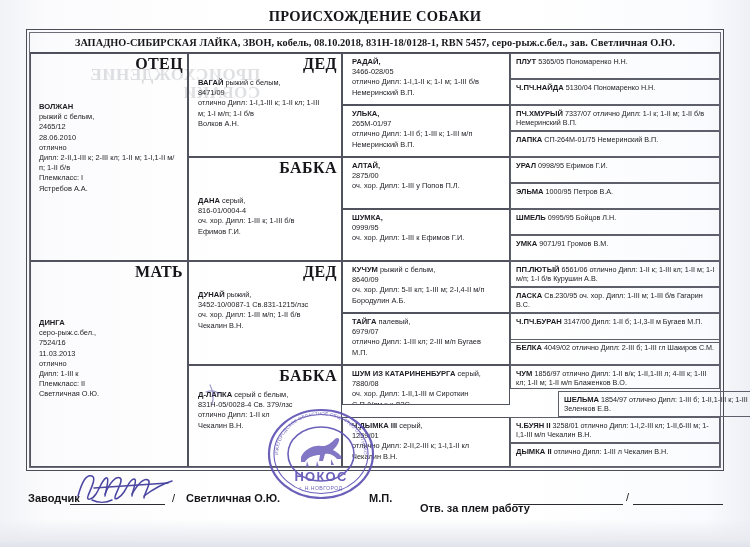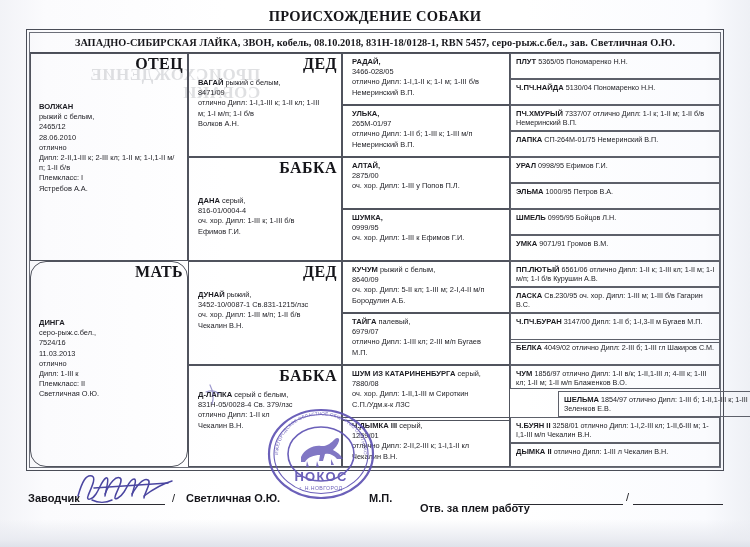--- a/index.html
+++ b/index.html
@@ -249,21 +249,21 @@
           <div>рыжий с белым,</div>
           <div>2465/12</div>
           <div>28.06.2010</div>
           <div>отлично</div>
           <div>Дипл: 2-II,1-III к; 2-III кл; 1-II м; 1-I,1-II м/п; 1-II б/в</div>
           <div>Племкласс: I</div>
           <div>Ястребов А.А.</div>
         </div>
       </div>
 
-      <div class="cell" style="left:0;top:208px;width:158px;height:206px;border-radius:16px;">
+      <div class="cell" style="left:0;top:208px;width:158px;height:206px;">
         <div class="corner-label">МАТЬ</div>
         <div class="parent-body body-text" style="top:56px;">
           <div class="dog-name">ДИНГА</div>
           <div>серо-рыж.с.бел.,</div>
           <div>7524/16</div>
           <div>11.03.2013</div>
           <div>отлично</div>
           <div>Дипл: 1-III к</div>
           <div>Племкласс: II</div>
           <div>Светличная О.Ю.</div>
@@ -361,21 +361,21 @@
       </div>
       <div class="cell" style="left:0;top:260px;width:168px;height:52px;">
         <div class="ggp-body body-text">
           <div><span class="dog-name">ТАЙГА</span>
                <span>палевый,</span></div>
           <div>6979/07</div>
           <div>отлично Дипл: 1-III кл; 2-III м/п Бугаев</div>
           <div>М.П.</div>
         </div>
       </div>
-      <div class="cell" style="left:0;top:312px;width:168px;height:56px;">
+      <div class="cell" style="left:0;top:312px;width:168px;height:40px;">
         <div class="ggp-body body-text">
           <div><span class="dog-name">ШУМ ИЗ КАТАРИНЕНБУРГА</span>
                <span>серый,</span></div>
           <div>7880/08</div>
           <div>оч. хор. Дипл: 1-II,1-III м Сироткин</div>
           <div>С.П./Удм.к-к ЛЗС</div>
         </div>
       </div>
       <div class="cell" style="left:0;top:364px;width:168px;height:50px;">
         <div class="ggp-body body-text">

